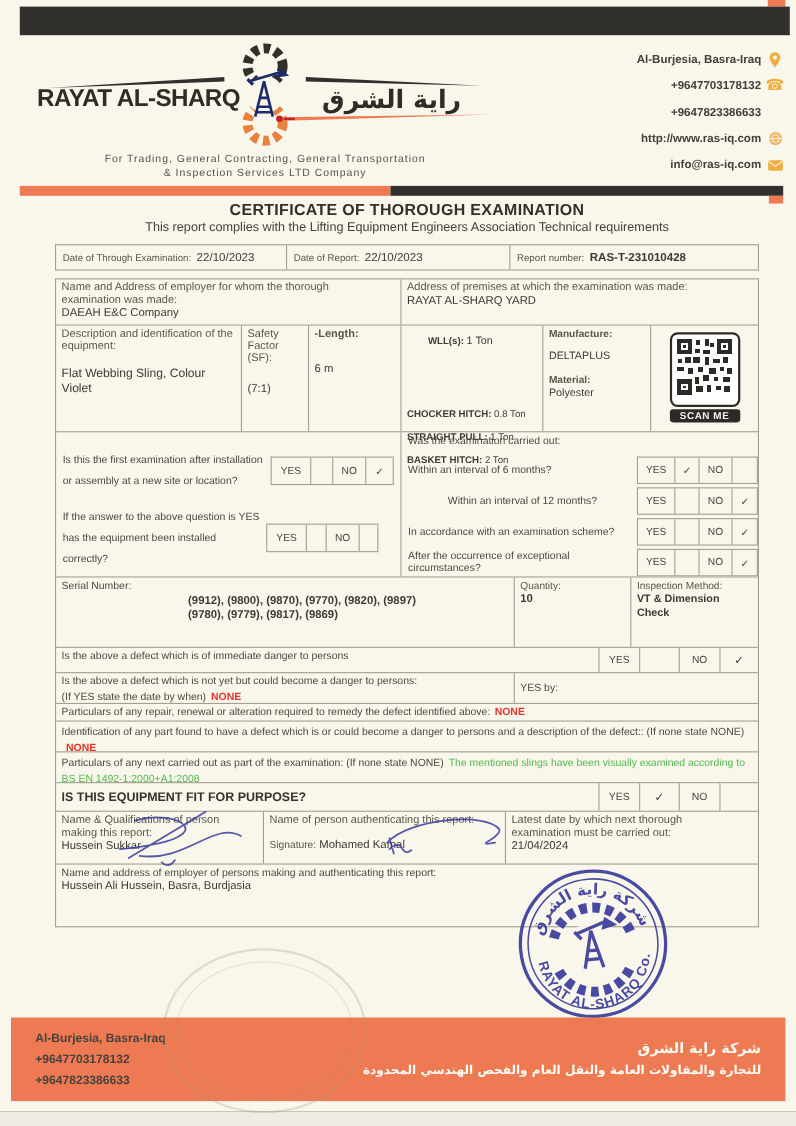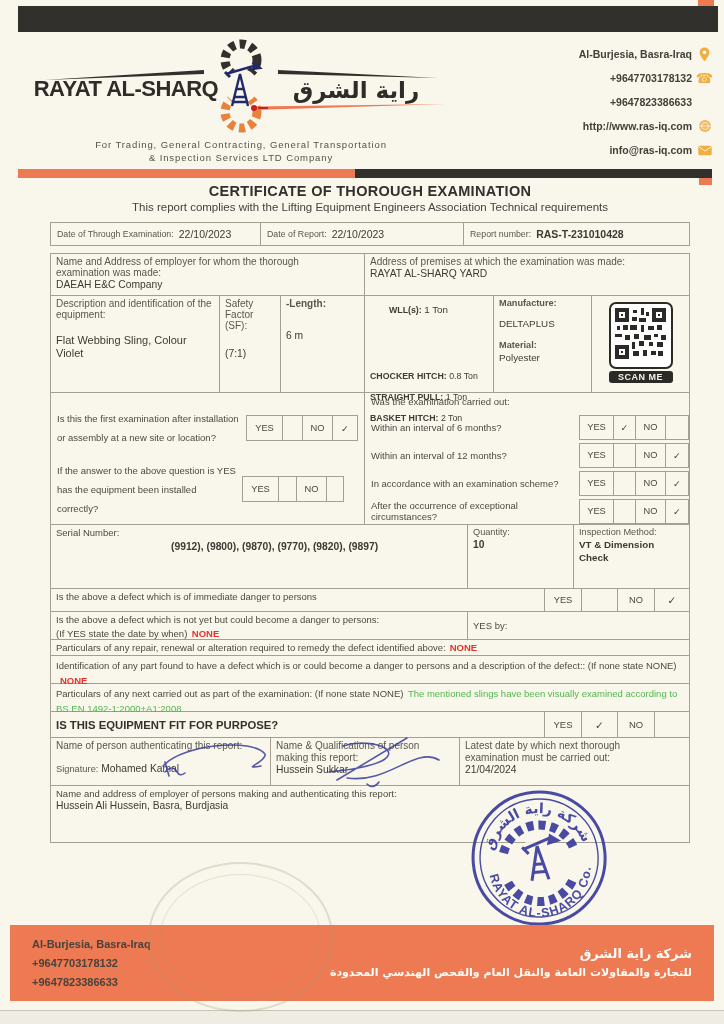--- a/index.html
+++ b/index.html
@@ -304,21 +304,21 @@
         <div style="display:flex;align-items:center;height:26px;margin-bottom:2px;">
           <div class="qtext" style="flex:1;line-height:11px;">Within an interval of 6 months?</div>
           <div class="yn" style="height:25px;">
             <div style="width:34px;">YES</div>
             <div style="width:22px;" class="tick">✓</div>
             <div style="width:30px;">NO</div>
             <div style="width:22px;" class="tick"></div>
           </div>
         </div>
         <div style="display:flex;align-items:center;height:26px;margin-bottom:2px;">
-          <div class="qtext" style="flex:1;line-height:11px;">Within an interval of 12 months?</div>
+          <div class="qtext" style="flex:1;line-height:11px;text-align:center;">Within an interval of 12 months?</div>
           <div class="yn" style="height:25px;">
             <div style="width:34px;">YES</div>
             <div style="width:22px;" class="tick"></div>
             <div style="width:30px;">NO</div>
             <div style="width:22px;" class="tick">✓</div>
           </div>
         </div>
         <div style="display:flex;align-items:center;height:26px;margin-bottom:2px;">
           <div class="qtext" style="flex:1;line-height:11px;">In accordance with an examination scheme?</div>
           <div class="yn" style="height:25px;">
@@ -337,20 +337,21 @@
             <div style="width:22px;" class="tick">✓</div>
           </div>
         </div>
       </div>
     </div>
 
     <div class="trow" style="height:64px;">
       <div class="tcell" style="width:417px;">
         <div class="qtext">Serial Number:</div>
         <div class="val b" style="margin:2px 0 0 115px;">(9912), (9800), (9870), (9770), (9820), (9897)</div>
+        <div class="val b" style="margin-left:115px;">(9780), (9779), (9817), (9869)</div>
       </div>
       <div class="tcell" style="width:106px;">
         <div class="lbl" style="font-size:9.2px;">Quantity:</div>
         <div class="val b">10</div>
       </div>
       <div class="tcell last" style="flex:1;">
         <div class="lbl" style="font-size:9.2px;">Inspection Method:</div>
         <div class="val b" style="font-size:9.8px;width:80px;">VT &amp; Dimension Check</div>
       </div>
     </div>
@@ -400,37 +401,37 @@
       <div class="tcell" style="width:494px;display:flex;align-items:center;">
         <span class="b" style="font-size:11.3px;color:#34322d;">IS THIS EQUIPMENT FIT FOR PURPOSE?</span>
       </div>
       <div class="tcell" style="width:37px;display:flex;align-items:center;justify-content:center;font-size:9.5px;color:#4a473f;">YES</div>
       <div class="tcell tick" style="width:36px;display:flex;align-items:center;justify-content:center;">✓</div>
       <div class="tcell" style="width:37px;display:flex;align-items:center;justify-content:center;font-size:9.5px;color:#4a473f;">NO</div>
       <div class="tcell last tick" style="flex:1;display:flex;align-items:center;justify-content:center;"></div>
     </div>
 
     <div class="trow" style="height:48px;">
+      <div class="tcell" style="width:189px;position:relative;">
+        <div class="lbl" style="width:150px;line-height:11.5px;">Name &amp; Qualifications of person making this report:</div>
+        <div class="val">Hussein Sukkar</div>
+        <svg class="sig" style="top:-6px;left:48px;" width="150" height="58" viewBox="0 0 150 58">
+          <g stroke="#3a3d9b" stroke-width="1.6" fill="none" opacity=".85" stroke-linecap="round">
+            <path d="M88,6 L18,48 M24,14 C60,2 112,30 10,40"></path>
+            <path d="M28,46 C70,52 96,14 120,28 M60,50 q-6,8 -12,2"></path>
+          </g>
+        </svg>
+      </div>
       <div class="tcell" style="width:220px;position:relative;">
         <div class="lbl" style="line-height:11.5px;">Name of person authenticating this report:</div>
         <div class="val" style="margin-top:10px;"><span class="lbl" style="font-size:9.3px;">Signature:</span> <span>Mohamed Kamal</span></div>
         <svg class="sig" style="top:2px;left:98px;" width="120" height="44" viewBox="0 0 120 44">
           <g stroke="#3a3d9b" stroke-width="1.6" fill="none" opacity=".85" stroke-linecap="round">
             <path d="M14,26 C34,4 104,-2 116,14 C118,22 90,30 112,26"></path>
             <path d="M16,22 l4,14 M16,32 q8,-8 12,0 q3,5 8,1"></path>
-          </g>
-        </svg>
-      </div>
-      <div class="tcell" style="width:189px;position:relative;">
-        <div class="lbl" style="width:150px;line-height:11.5px;">Name &amp; Qualifications of person making this report:</div>
-        <div class="val">Hussein Sukkar</div>
-        <svg class="sig" style="top:-6px;left:48px;" width="150" height="58" viewBox="0 0 150 58">
-          <g stroke="#3a3d9b" stroke-width="1.6" fill="none" opacity=".85" stroke-linecap="round">
-            <path d="M88,6 L18,48 M24,14 C60,2 112,30 10,40"></path>
-            <path d="M28,46 C70,52 96,14 120,28 M60,50 q-6,8 -12,2"></path>
           </g>
         </svg>
       </div>
       <div class="tcell last" style="flex:1;">
         <div class="lbl" style="line-height:11.5px;width:180px;">Latest date by which next thorough examination must be carried out:</div>
         <div class="val">21/04/2024</div>
       </div>
     </div>
 
     <div class="trow" style="height:56px;">

